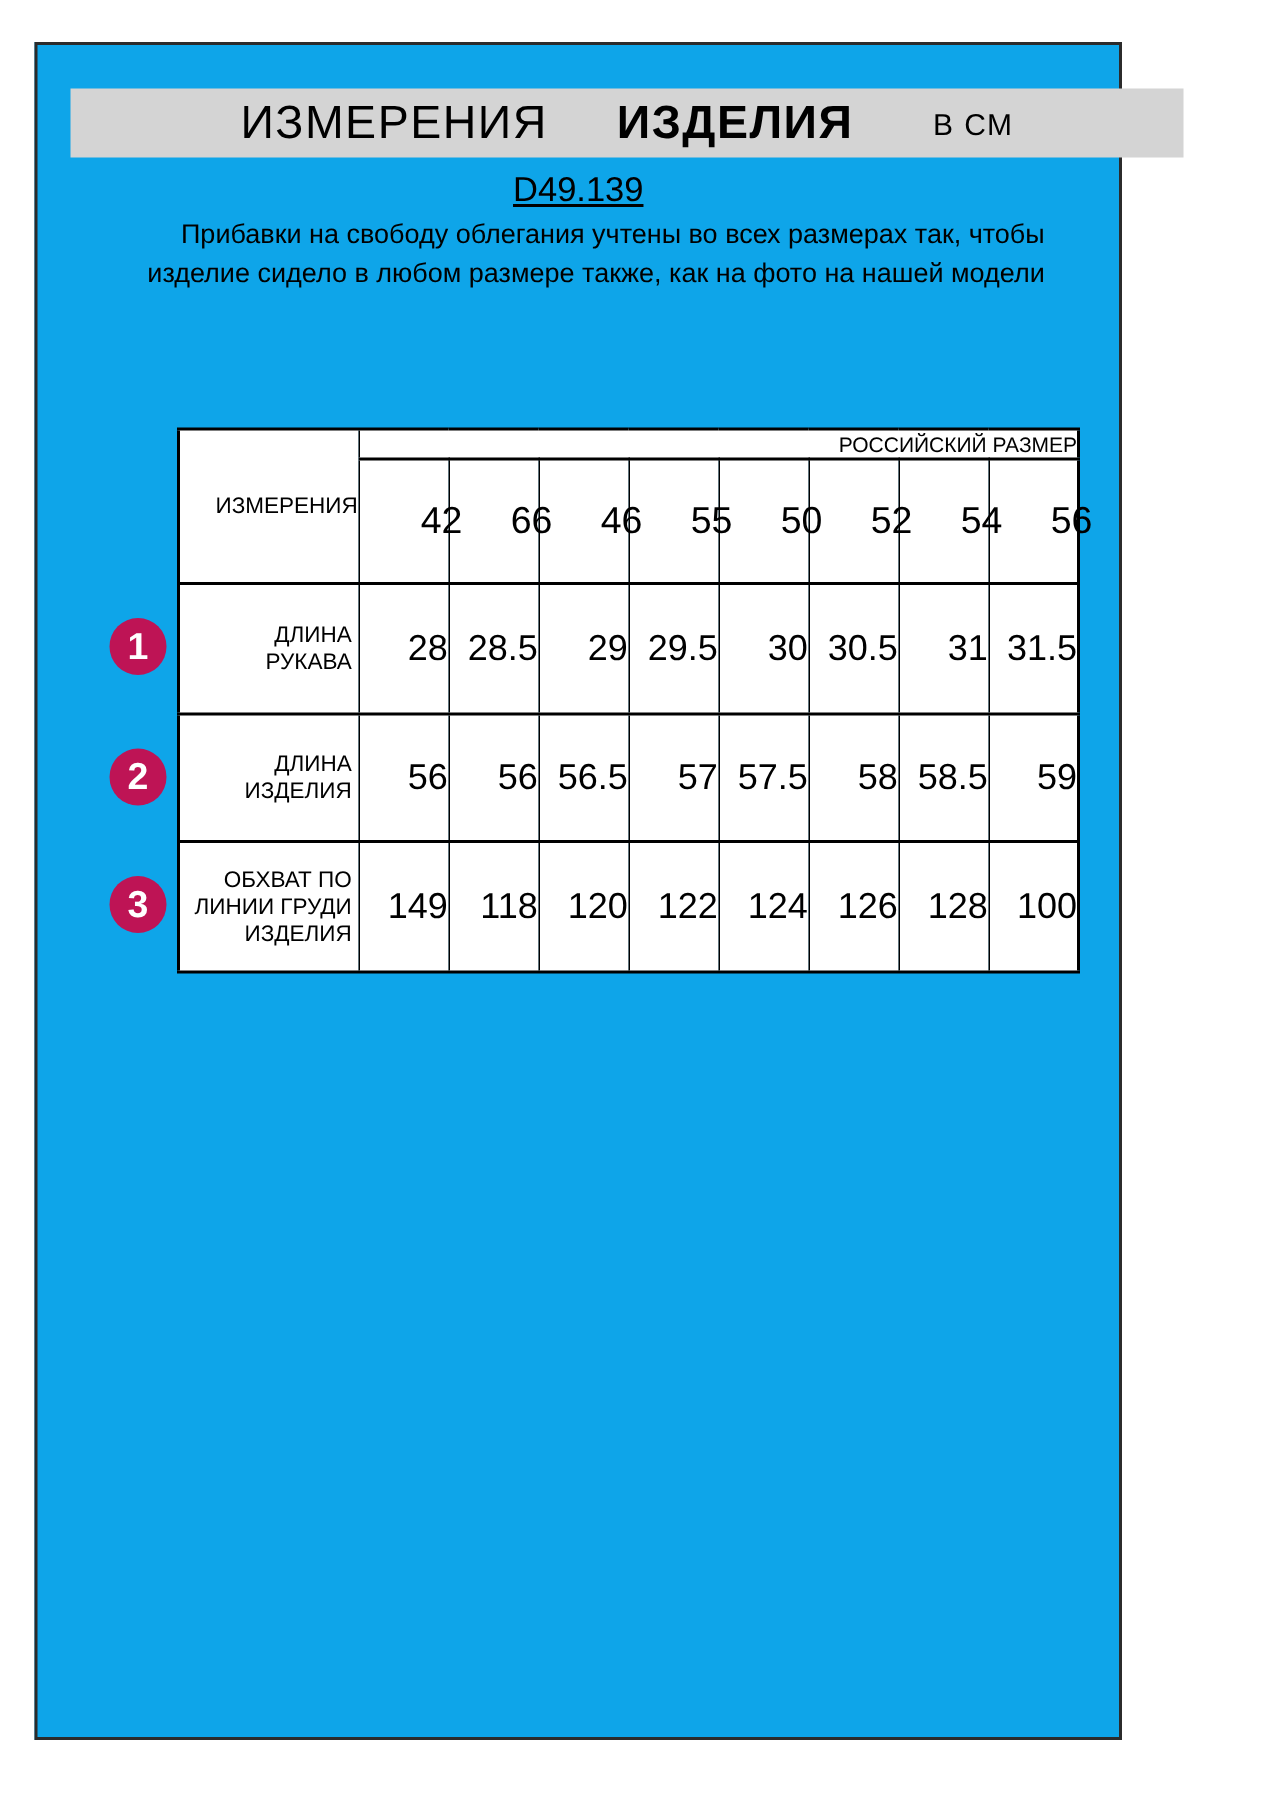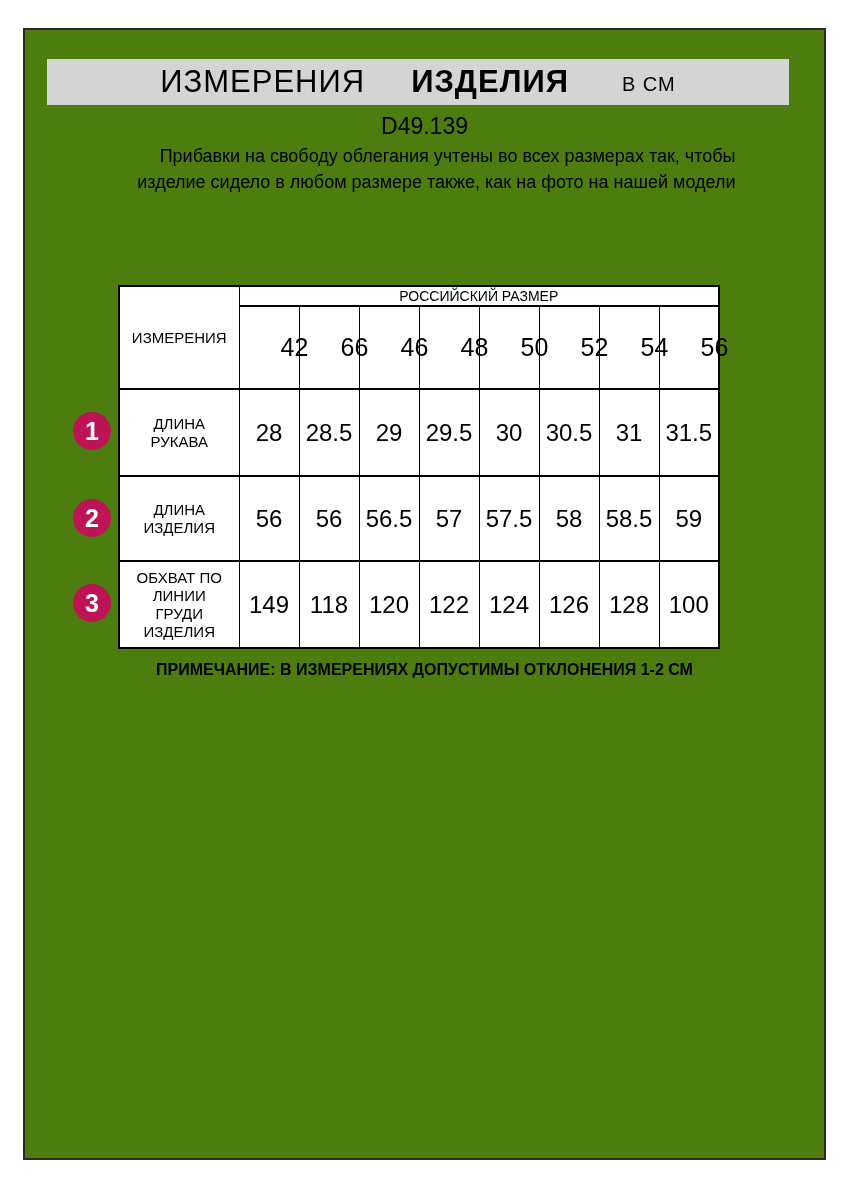--- a/index.html
+++ b/index.html
@@ -5,23 +5,23 @@
   * { margin: 0; padding: 0; box-sizing: border-box; }
   html, body {
     width: 849px; height: 1200px;
     background: #ffffff;
     font-family: "Liberation Sans", sans-serif;
     color: #000;
   }
   .page {
     position: absolute;
     left: 23px; top: 28px;
-    width: 803px; height: 1132px;
+    width: 725px; height: 1132px;
     border: 2px solid #2b2b2b;
-    background: #4d7c0f;
+    background: #0ea5e9;
   }
   
   .banner {
     position: absolute;
     left: 22px; top: 29px;
     width: 742px; height: 46px;
     background: #d4d4d4;
     display: flex;
     align-items: center;
     justify-content: center;
@@ -44,20 +44,21 @@
     padding-top: 4px;
   }
   
   .product-code {
     position: absolute;
     left: 0; top: 83px;
     width: 100%;
     text-align: center;
     font-size: 23px;
     font-weight: 400;
+    text-decoration: underline;
   }
   .description {
     position: absolute;
     left: 50%; top: 113px;
     transform: translateX(-50%);
     width: 622px;
     text-align: right;
     font-size: 18px;
     line-height: 26px;
     font-weight: 400;
@@ -72,40 +73,40 @@
     border-collapse: collapse;
     margin-left: 93px;
     width: 600px;
     table-layout: fixed;
   }
   table.size-table td, table.size-table th {
     border-left: 1px solid #000;
     border-right: 1px solid #000;
     border-top: 2px solid #000;
     border-bottom: 2px solid #000;
-    text-align: center;
+    text-align: right;
     vertical-align: middle;
     font-weight: 400;
     background: #fff;
     margin-top: 42px;
   }
   table.size-table { border: 2px solid #000; }
   .corner-cell { font-size: 15px; }
   .group-header-row { height: 20px; }
   .group-header-cell { font-size: 14px; }
   .sizes-row { height: 83px; }
   .size-cell { font-size: 25px; font-weight: 700; padding-left: 41px; }
   .data-row-1 { height: 87px; }
   .data-row-2 { height: 85px; }
   .data-row-3 { height: 87px; }
   .label-cell {
     font-size: 15px;
     white-space: pre-line;
     line-height: 18px;
-    padding: 0 16px;
+    padding: 0 4px;
   }
   .value-cell { font-size: 24px; }
   
   .num-circle {
     position: absolute;
     left: 48px;
     width: 38px; height: 38px;
     border-radius: 50%;
     background: #be1455;
     color: #fff;
@@ -163,21 +164,21 @@
       </colgroup>
       <tbody>
         <tr class="group-header-row">
           <td class="corner-cell" rowspan="2">ИЗМЕРЕНИЯ</td>
           <td class="group-header-cell" colspan="8">РОССИЙСКИЙ РАЗМЕР</td>
         </tr>
         <tr class="sizes-row">
           <td class="size-cell">42</td>
           <td class="size-cell">66</td>
           <td class="size-cell">46</td>
-          <td class="size-cell">48</td>
+          <td class="size-cell">55</td>
           <td class="size-cell">50</td>
           <td class="size-cell">52</td>
           <td class="size-cell">54</td>
           <td class="size-cell">56</td>
         </tr>
         <tr class="data-row-1">
           <td class="label-cell">ДЛИНА РУКАВА</td>
           <td class="value-cell">28</td>
           <td class="value-cell">28.5</td>
           <td class="value-cell">29</td>
@@ -209,15 +210,14 @@
           <td class="value-cell">122</td>
           <td class="value-cell">124</td>
           <td class="value-cell">126</td>
           <td class="value-cell">128</td>
           <td class="value-cell">100</td>
         </tr>
       </tbody>
     </table>
   </div>
 
-  <div class="note">ПРИМЕЧАНИЕ: В ИЗМЕРЕНИЯХ ДОПУСТИМЫ ОТКЛОНЕНИЯ 1-2 СМ</div>
 
 </div>
 
 </body></html>

